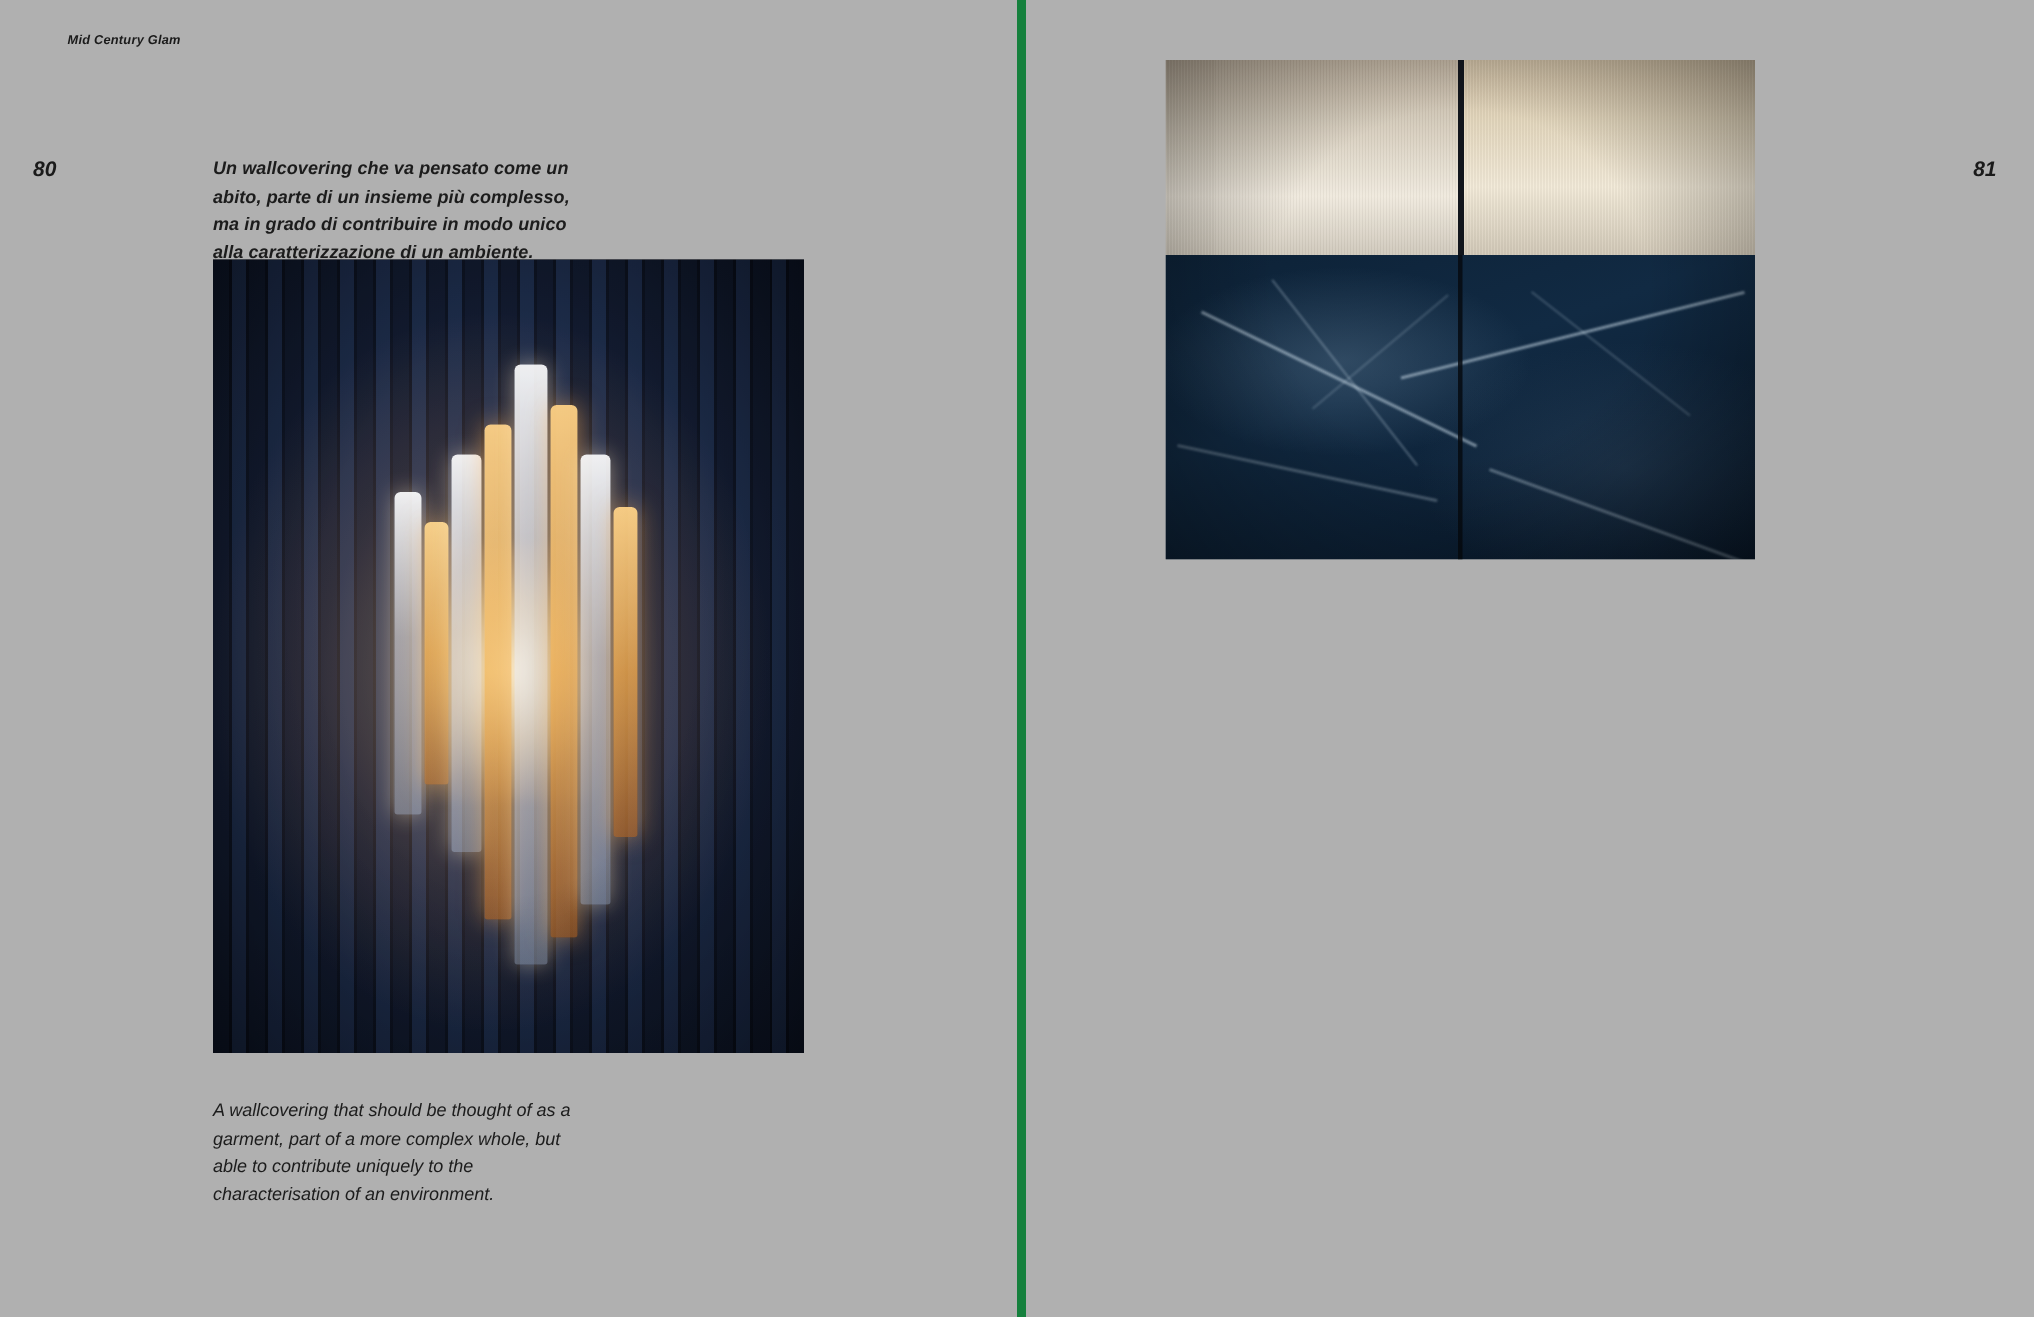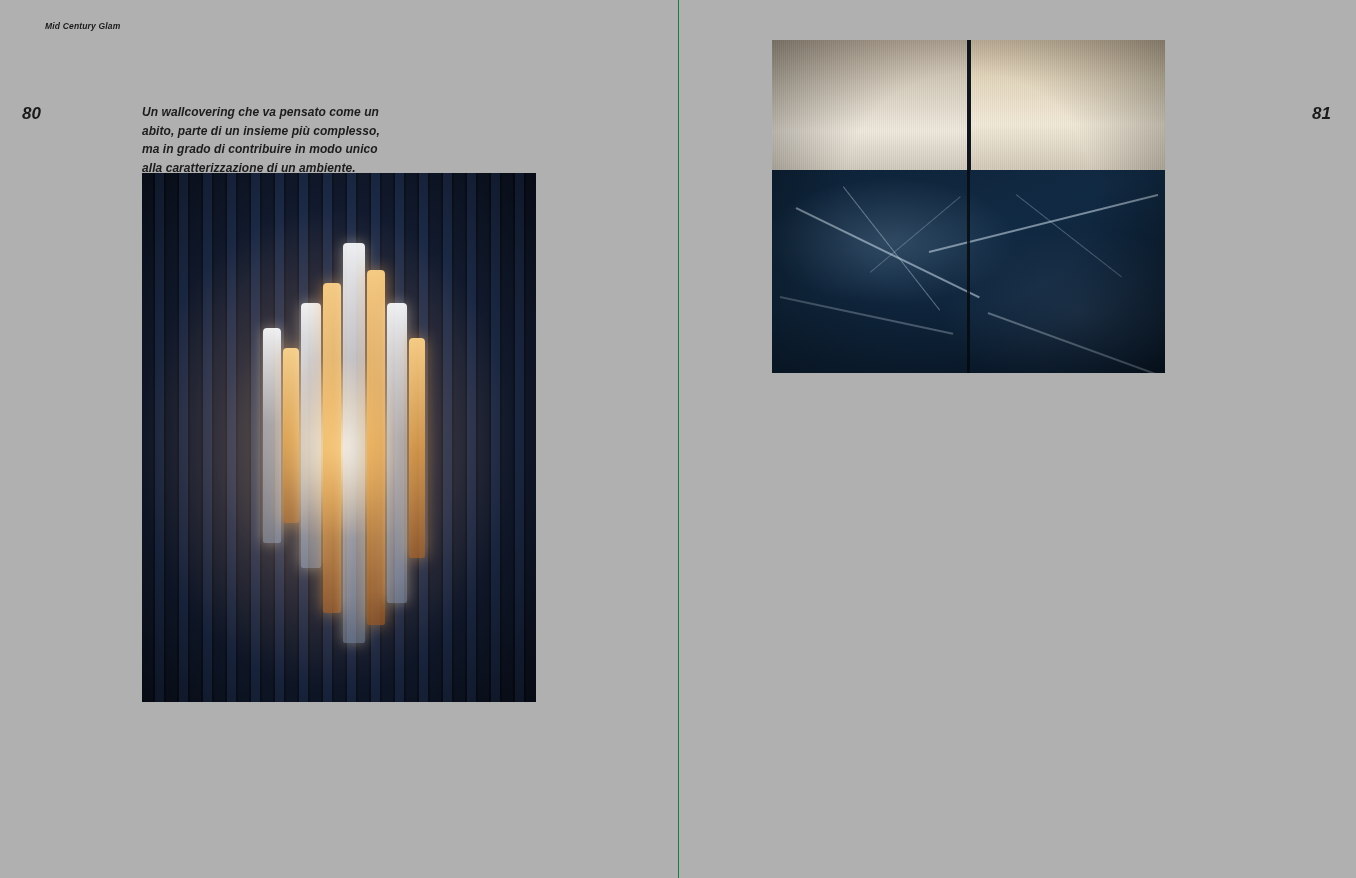--- a/index.html
+++ b/index.html
@@ -16,35 +16,35 @@
     height: 864px;
     background: #c2410c;
   }
   .page {
     position: absolute;
     top: 0;
     height: 878px;
     background: #b0b0b0;
   }
   .page.left { left: 0; width: 678px; }
-  .page.right { left: 678px; width: 678px; border-left: 1px solid #15803d; }
+  .page.right { left: 678px; width: 678px; border-left: 6px solid #15803d; }
 
   .running-head {
     position: absolute;
     left: 45px;
     top: 21px;
     font-size: 8.5px;
     font-weight: bold;
     font-style: italic;
     letter-spacing: 0.02em;
     color: #1a1a1a;
   }
   .folio {
     position: absolute;
-    font-size: 17px;
+    font-size: 14px;
     font-weight: bold;
     font-style: italic;
     color: #1a1a1a;
   }
   .folio.left-folio { left: 22px; top: 104px; }
   .folio.right-folio { right: 25px; top: 104px; }
 
   .caption {
     position: absolute;
     font-size: 12px;
@@ -220,20 +220,21 @@
         <div class="rod amber" style="left:66px; width:18px; height:330px; bottom:60px;"></div>
         <div class="rod" style="left:86px; width:22px; height:400px; bottom:30px;"></div>
         <div class="rod amber" style="left:110px;width:18px; height:355px; bottom:48px;"></div>
         <div class="rod" style="left:130px;width:20px; height:300px; bottom:70px;"></div>
         <div class="rod amber" style="left:152px;width:16px; height:220px; bottom:115px;"></div>
       </div>
       <div class="slat-glow"></div>
       <div class="vignette"></div>
     </div>
 
+    <div class="caption caption-lamp">A wallcovering that should be thought of as a garment, part of a more complex whole, but able to contribute uniquely to the characterisation of an environment.</div>
   </div>
 
   <div class="page right">
 
     <div class="folio right-folio">81</div>
 
     <div class="figure-materials">
       <div class="mat-top">
         <div class="panel p1"></div>
         <div class="panel p2"></div>

